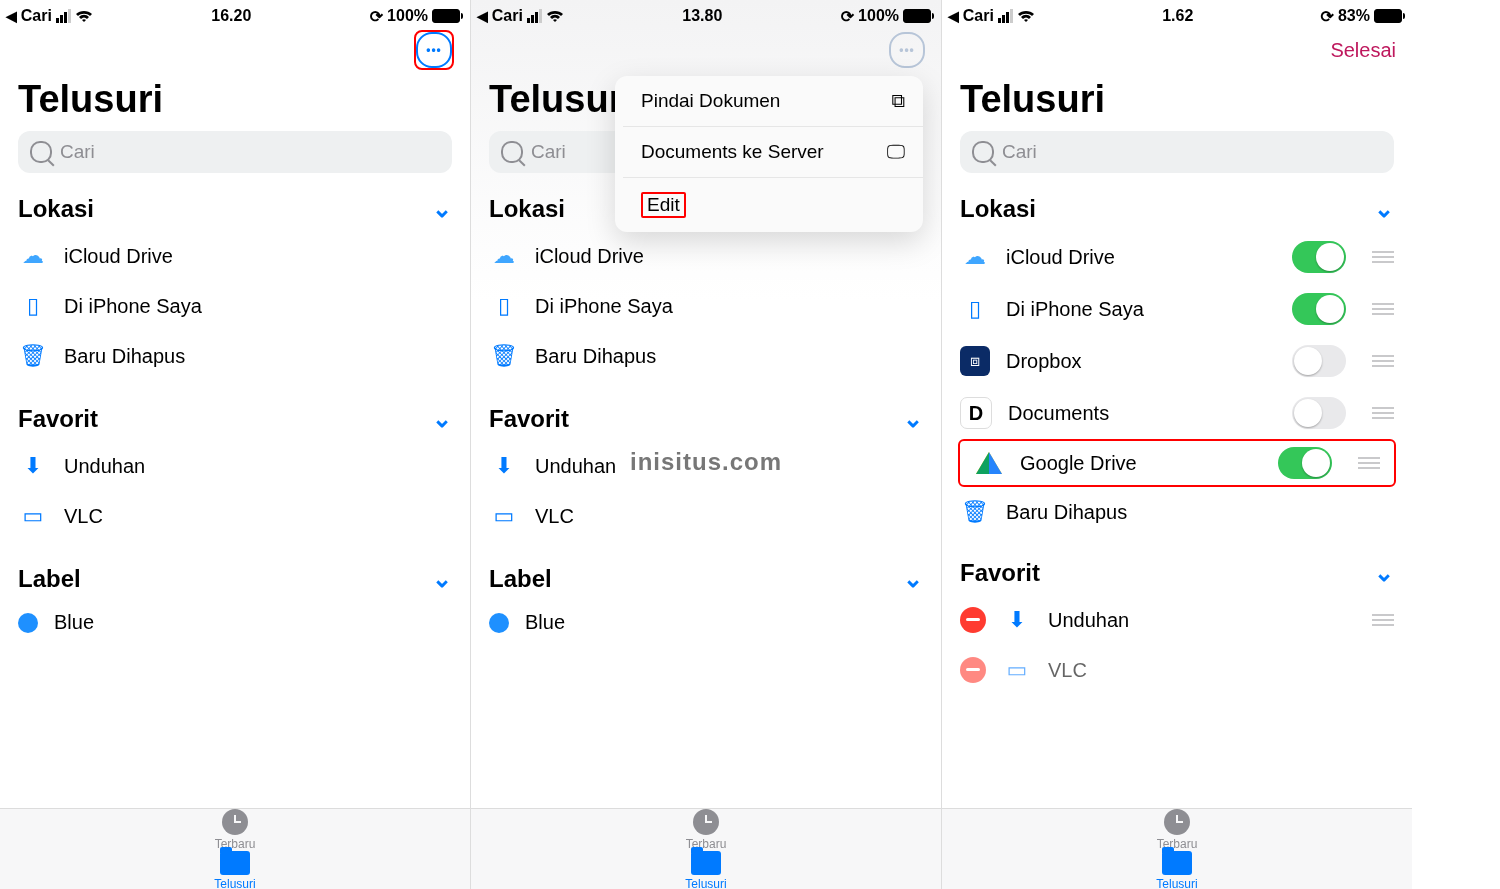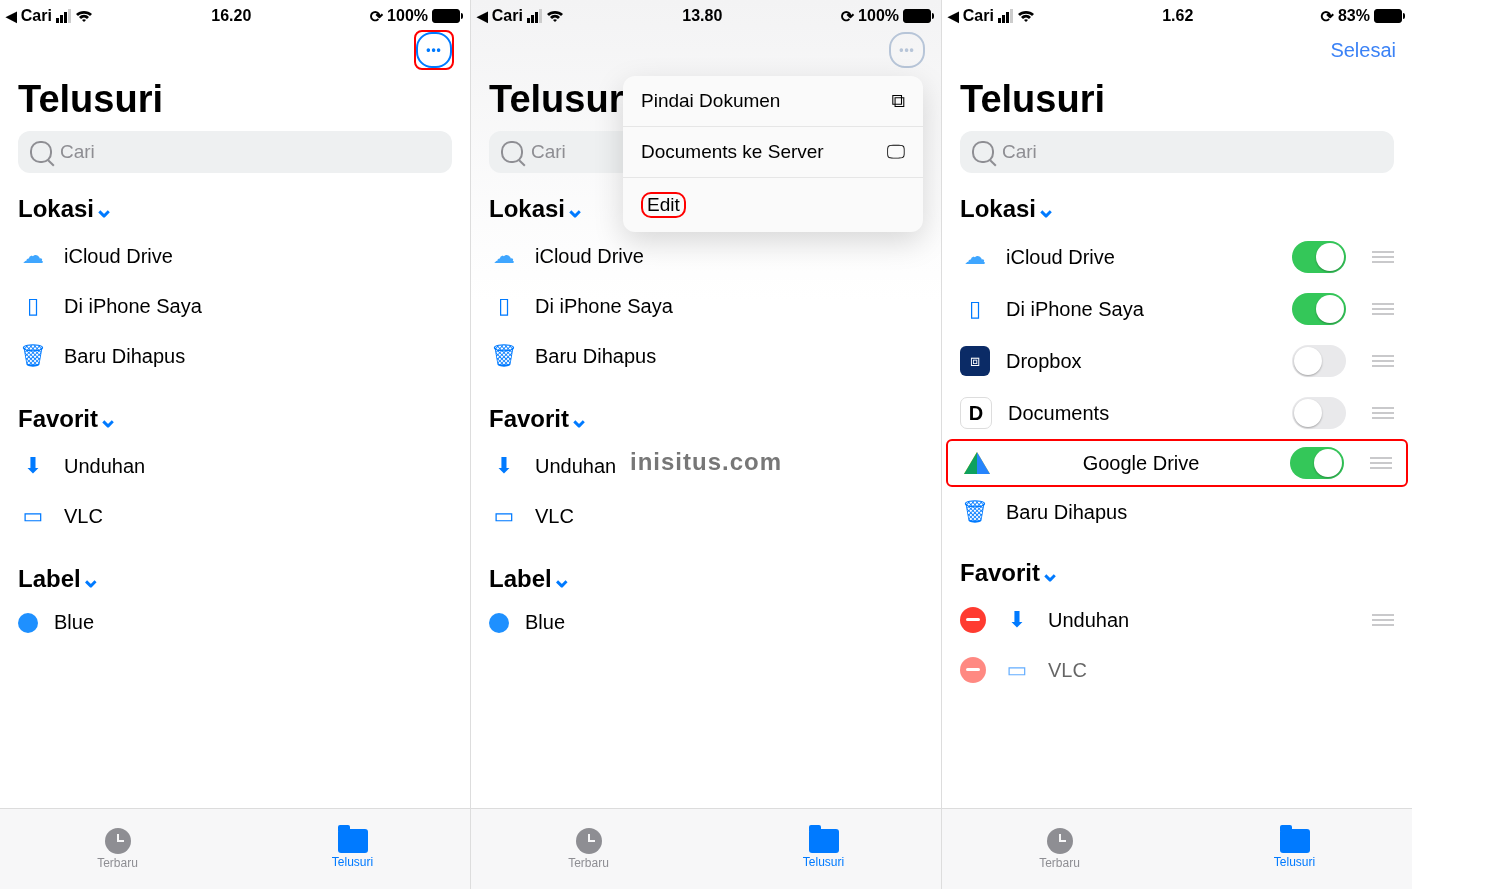--- a/index.html
+++ b/index.html
@@ -12,60 +12,60 @@
 .status .bars{display:inline-flex;align-items:flex-end;gap:1px;}
 .bar{width:3px;background:#000;}
 .b1{height:5px;} .b2{height:8px;} .b3{height:11px;} .b4{height:14px;background:#ccc;}
 .wifi{font-size:16px;}
 .status .right{display:flex;align-items:center;gap:4px;}
 .batt{display:inline-block;width:26px;height:12px;border:1px solid #000;border-radius:3px;position:relative;background:#000;}
 .batt:after{content:'';position:absolute;right:-4px;top:3px;width:2px;height:6px;background:#000;border-radius:0 2px 2px 0;}
 .topbar{height:44px;display:flex;align-items:center;justify-content:flex-end;padding:0 16px;}
 .more{width:32px;height:32px;border-radius:16px;border:2px solid #007aff;color:#007aff;display:flex;align-items:center;justify-content:center;font-weight:bold;letter-spacing:1px;font-size:12px;}
 .more.dim{border-color:#b7c5d8;color:#b7c5d8;}
-.done{color:#3b82f6;font-size:20px;font-weight:400;margin-left:13px;}
+.done{color:#be185d;font-size:20px;font-weight:400;margin-left:13px;}
 .title{font-size:38px;font-weight:700;padding:6px 18px 10px;}
 .search{margin:0 18px 18px;background:#eef0f1;border-radius:12px;padding:10px 12px;display:flex;align-items:center;gap:8px;color:#8e8e93;font-size:19px;}
-.section-head{display:flex;align-items:center;justify-content:flex-start;padding:4px 18px 8px;}
+.section-head{display:flex;align-items:center;justify-content:space-between;padding:4px 18px 8px;gap:29px;}
 .section-head span{font-size:24px;font-weight:700;}
 .chev{color:#007aff;font-size:18px;}
 .row{display:flex;align-items:center;gap:16px;padding:10px 18px;font-size:20px;}
 .row .lbl{flex:1;}
 .ico{width:30px;height:30px;display:flex;align-items:center;justify-content:center;font-size:22px;color:#007aff;}
 .cloud{color:#3fa6ff;}
 .dot{width:20px;height:20px;border-radius:10px;background:#1e90ff;display:inline-block;}
-.tabbar{position:absolute;bottom:0;left:0;right:0;height:80px;background:#f7f7f8;border-top:1px solid #dcdcdc;display:flex;}
+.tabbar{position:absolute;bottom:0;left:0;right:0;height:80px;background:#f7f7f8;border-top:1px solid #dcdcdc;display:flex;flex-direction:column;}
 .tab{flex:1;display:flex;flex-direction:column;align-items:center;justify-content:center;gap:2px;color:#8e8e93;font-size:12px;}
 .tab.on{color:#007aff;}
 .clockico{width:26px;height:26px;border-radius:13px;background:#8e8e93;display:inline-block;position:relative;}
 .clockico:before{content:'';position:absolute;left:12px;top:6px;width:2px;height:8px;background:#f7f7f8;}
 .clockico:after{content:'';position:absolute;left:12px;top:12px;width:7px;height:2px;background:#f7f7f8;}
 .folderico{width:30px;height:24px;background:#007aff;border-radius:3px;position:relative;display:inline-block;}
 .folderico:before{content:'';position:absolute;top:-4px;left:0;width:12px;height:6px;background:#007aff;border-radius:2px 2px 0 0;}
-.menu{position:absolute;top:76px;right:18px;width:300px;background:#fafafa;border-radius:12px;box-shadow:0 10px 30px rgba(0,0,0,.15);z-index:50;}
+.menu{position:absolute;top:76px;right:18px;width:300px;background:#fafafa;border-radius:12px;box-shadow:0 10px 30px rgba(0,0,0,.15);z-index:50;padding-left:8px;}
 .menu .mi{padding:14px 18px;font-size:19px;display:flex;align-items:center;justify-content:space-between;border-bottom:1px solid #e6e6e6;}
 .menu .mi:last-child{border-bottom:none;}
 .hl{border:2px solid #ff0000;border-radius:8px;}
-.hl-tight{border:2px solid #ff0000;border-radius:10px;padding:0 4px;}
+.hl-tight{border:2px solid #ff0000;border-radius:2px;padding:0 4px;}
 .dim-bg{background:linear-gradient(#f3f3f4,#ffffff 300px);}
 .watermark{position:absolute;left:50%;top:448px;transform:translateX(-50%);font-size:24px;font-weight:700;color:#777;font-family:"Arial Black",Arial,sans-serif;letter-spacing:1px;}
 .sw{width:54px;height:32px;border-radius:16px;background:#e9e9eb;position:relative;display:inline-block;}
 .sw.on{background:#34c759;}
 .sw .knob{position:absolute;top:2px;left:2px;width:28px;height:28px;border-radius:14px;background:#fff;box-shadow:0 1px 2px rgba(0,0,0,.3);}
 .sw.on .knob{left:24px;}
 .grip{display:flex;flex-direction:column;gap:3px;width:22px;margin-left:10px;}
 .grip span{height:2px;background:#c9c9cb;}
 .minus{width:26px;height:26px;border-radius:13px;background:#ff3b30;position:relative;display:inline-block;}
 .minus:after{content:'';position:absolute;left:6px;right:6px;top:11px;height:3px;background:#fff;border-radius:2px;}
 .dbicon{width:30px;height:30px;background:#0b2b66;border-radius:6px;color:#fff;display:flex;align-items:center;justify-content:center;font-size:16px;}
 .docicon{width:30px;height:30px;background:#fff;border:1px solid #ddd;border-radius:7px;display:flex;align-items:center;justify-content:center;font-weight:bold;color:#000;}
 .gd{position:relative;width:0;height:0;border-left:13px solid transparent;border-right:13px solid transparent;border-bottom:22px solid #ffcd00;}
 .gd:before{content:'';position:absolute;left:-13px;top:0;border-left:13px solid transparent;border-right:0 solid transparent;border-bottom:22px solid #0ea15f;}
 .gd:after{content:'';position:absolute;right:-13px;top:0;border-right:13px solid transparent;border-left:0 solid transparent;border-bottom:22px solid #2684fc;}
-.hl-row{border:2px solid #ff0000;border-radius:6px;margin:0 4px;padding:6px 14px;text-align:center;}
+.hl-row{border:2px solid #ff0000;border-radius:6px;margin:0 16px;padding:6px 14px;}
 .magnifier{width:18px;height:18px;border:2px solid #8e8e93;border-radius:10px;display:inline-block;position:relative;}
 .magnifier:after{content:'';position:absolute;width:8px;height:2px;background:#8e8e93;transform:rotate(45deg);bottom:-3px;right:-5px;}
 </style>
 </head>
 <body>
 
 <div class="stage">
 
 <div class="phone">
   <div class="status">

